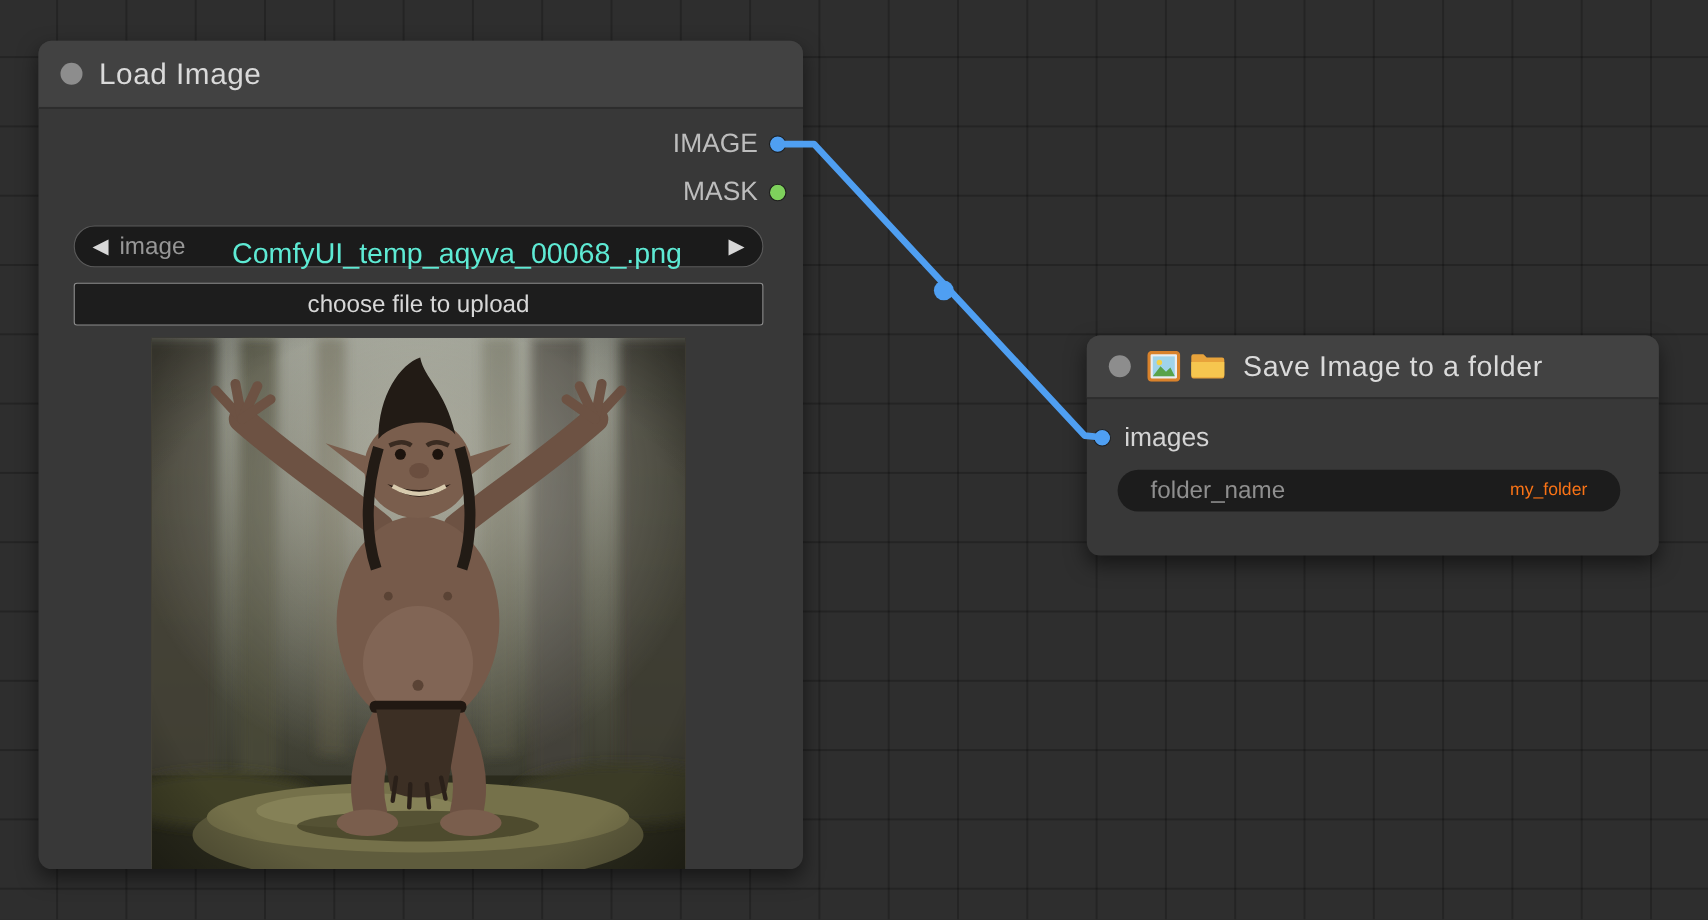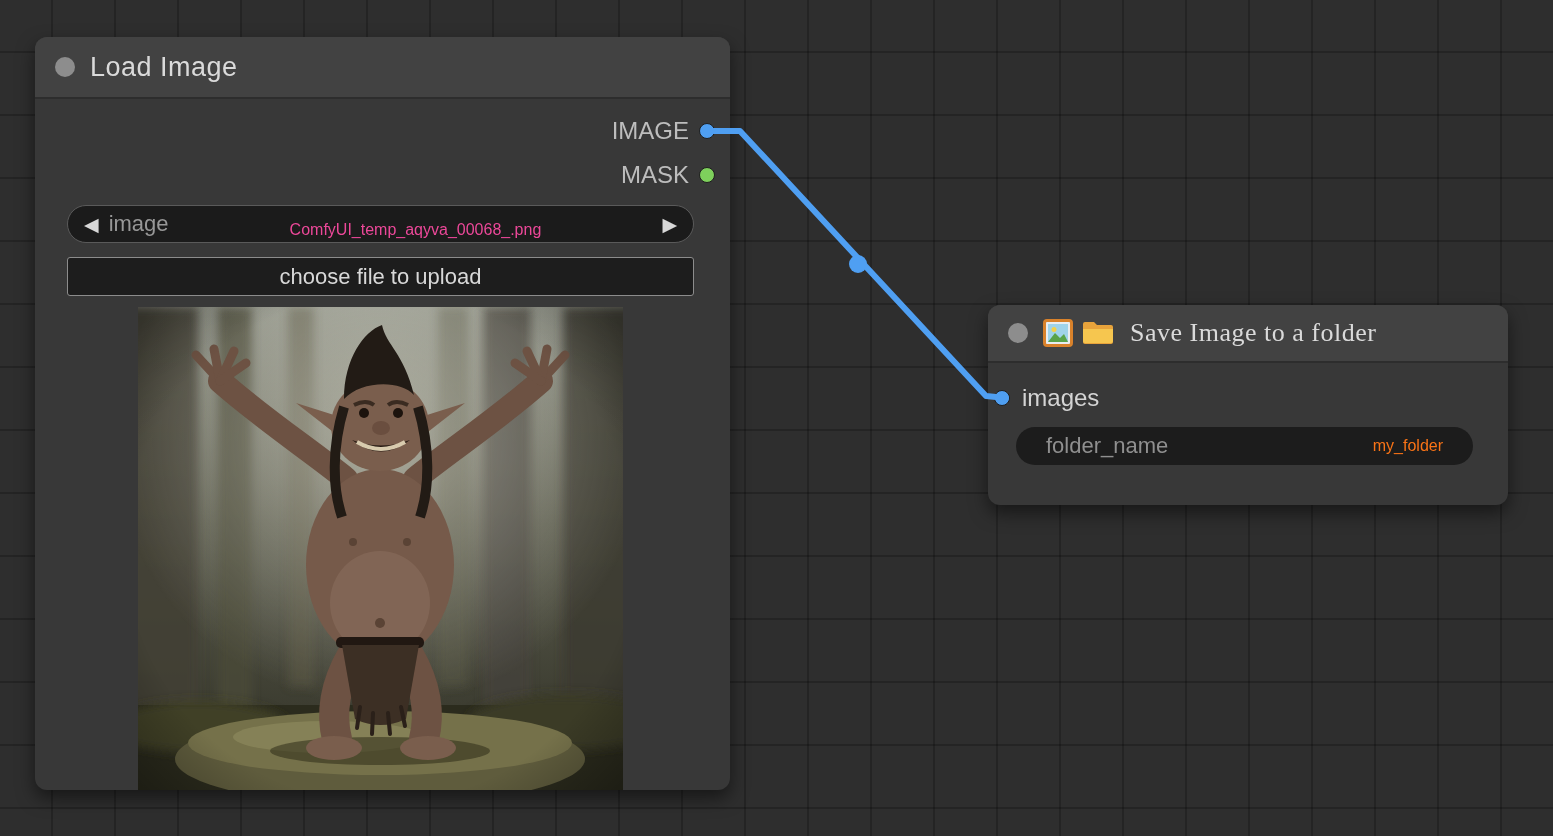--- a/index.html
+++ b/index.html
@@ -26,21 +26,21 @@
 
   .titlebar {
     display:flex; align-items:center; gap:15px; padding:0 20px;
     background:#424242; border-radius:12px 12px 0 0; border-bottom:2px solid #2d2d2d;
   }
   #load-node .titlebar { height:62px; }
   #save-node .titlebar { height:58px; }
 
   .status-dot { width:20px; height:20px; border-radius:50%; background:#8d8d8d; flex:none; }
   .node-title { font-size:27px; color:#dadada; letter-spacing:0.5px; white-space:nowrap; }
-  #save-node .node-title { font-size:26px;font-family:Liberation Serif, serif; }
+  #save-node .node-title { font-size:26px; }
 
   .title-icons { display:flex; align-items:center; gap:8px; }
 
   .out-slot {
     position:absolute; left:0; right:0; height:28px;
     display:flex; align-items:center; justify-content:flex-end;
     gap:10px; padding-right:15px;
   }
   #slot-image { top:80px; }
   #slot-mask  { top:124px;padding-left:48px; }
@@ -49,21 +49,21 @@
   .dot-blue  { background:#4f9ff2; }
   .dot-green { background:#7ed05c; }
 
   .combo {
     position:absolute; left:32px; top:168px; width:627px; height:38px;
     background:#1b1b1b; border:1px solid #5a5a5a; border-radius:20px;
     display:flex; align-items:center; padding:0 16px; cursor:pointer;
   }
   .combo-arrow { color:#d8d8d8; font-size:19px; line-height:1; flex:none; }
   .combo-label { color:#979797; font-size:22px; margin-left:10px; flex:none; }
-  .combo-value { flex:1; text-align:center; color:#ec4899; font-size:16px; white-space:nowrap; overflow:hidden;margin-top:12px; }
+  .combo-value { flex:1; text-align:center; color:#5eead4; font-size:26px; white-space:nowrap; overflow:hidden;margin-top:12px; }
 
   .upload-btn {
     position:absolute; left:32px; top:220px; width:627px; height:39px;
     background:#1d1d1d; border:1px solid #8c8c8c; border-radius:3px;
     color:#d8d8d8; font-size:22px; font-family:inherit;
     display:flex; align-items:center; justify-content:center; cursor:pointer;
   }
 
   .preview-wrap { position:absolute; left:103px; top:270px; width:485px; height:483px; overflow:hidden; }
   svg.preview { display:block; width:100%; height:100%; }

